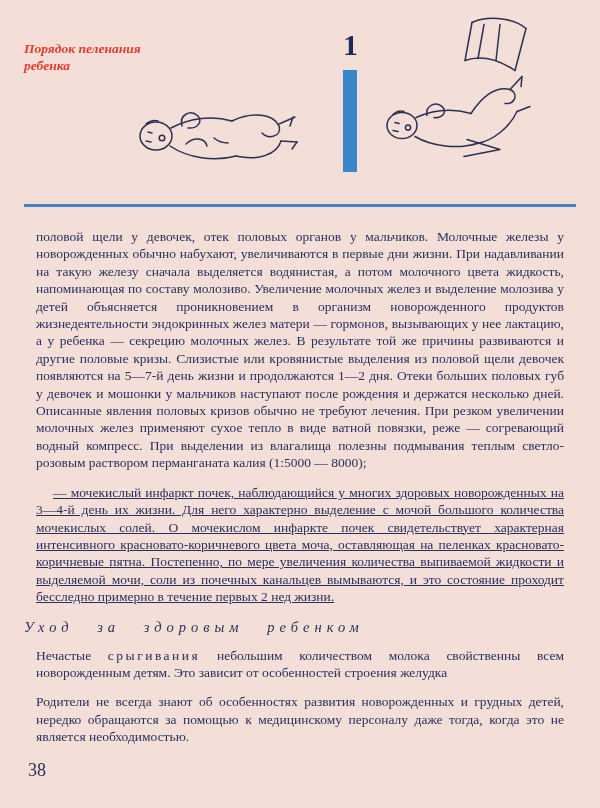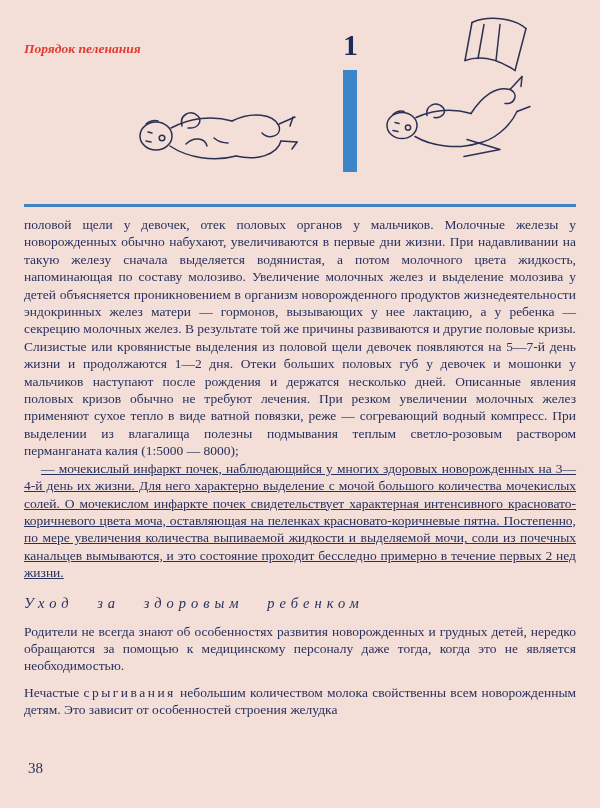--- a/index.html
+++ b/index.html
@@ -42,51 +42,52 @@
     left: 24px; top: 204px;
     width: 552px; height: 3px;
     background: #3f83c2;
   }
   .text-col {
     position: absolute;
     left: 24px; top: 216px;
     width: 552px;
   }
   .body-p {
-    margin: 0;
+    margin: 12px;
     text-align: justify;
     font-size: 13.5px;
     line-height: 17.4px;
   }
   .indent { text-indent: 17px; text-decoration: underline; }
   .section-heading {
     margin: 13px 0 11px 0;
     font-size: 14.5px;
     font-weight: normal;
     letter-spacing: 5px;
     word-spacing: 15px;
     color: #28315e;
     font-style: italic;
   }
   .p4 { margin-top: 9px; }
   .spaced { letter-spacing: 2.5px; }
   .page-number {
     position: absolute;
     left: 28px; top: 760px;
-    font-size: 15px;
+    font-size: 18px;
     color: #28315e;
   }
 </style>
 </head>
 <body>
 
 <div class="page">
 
   <div class="fig-caption">
     <div>Порядок пеленания</div>
+    <div>ребенка</div>
   </div>
 
   <div class="fig-number">1</div>
   <div class="fig-bar"></div>
 
   <svg class="baby-left" viewBox="0 0 210 100" xmlns="http://www.w3.org/2000/svg">
     <g fill="none" stroke="#2b3154" stroke-width="1.5" stroke-linecap="round" stroke-linejoin="round">
       <ellipse cx="30" cy="54" rx="16" ry="14"></ellipse>
       <path d="M20 42 q6 -5 12 -3"></path>
       <circle cx="36" cy="56" r="2.8"></circle>
@@ -130,19 +131,19 @@
       <path d="M95 127 L128 137 L92 144"></path>
     </g>
   </svg>
 
   <div class="rule"></div>
 
   <div class="text-col">
     <p class="body-p">половой щели у девочек, отек половых органов у мальчиков. Молочные железы у новорожденных обычно набухают, увеличиваются в первые дни жизни. При надавливании на такую железу сначала выделяется водянистая, а потом молочного цвета жидкость, напоминающая по составу молозиво. Увеличение молочных желез и выделение молозива у детей объясняется проникновением в организм новорожденного продуктов жизнедеятельности эндокринных желез матери — гормонов, вызывающих у нее лактацию, а у ребенка — секрецию молочных желез. В результате той же причины развиваются и другие половые кризы. Слизистые или кровянистые выделения из половой щели девочек появляются на 5—7-й день жизни и продолжаются 1—2 дня. Отеки больших половых губ у девочек и мошонки у мальчиков наступают после рождения и держатся несколько дней. Описанные явления половых кризов обычно не требуют лечения. При резком увеличении молочных желез применяют сухое тепло в виде ватной повязки, реже — согревающий водный компресс. При выделении из влагалища полезны подмывания теплым светло-розовым раствором перманганата калия (1:5000 — 8000);</p>
     <p class="body-p indent">— мочекислый инфаркт почек, наблюдающийся у многих здоровых новорожденных на 3—4-й день их жизни. Для него характерно выделение с мочой большого количества мочекислых солей. О мочекислом инфаркте почек свидетельствует характерная интенсивного красновато-коричневого цвета моча, оставляющая на пеленках красновато-коричневые пятна. Постепенно, по мере увеличения количества выпиваемой жидкости и выделяемой мочи, соли из почечных канальцев вымываются, и это состояние проходит бесследно примерно в течение первых 2 нед жизни.</p>
     <h2 class="section-heading">Уход за здоровым ребенком</h2>
+    <p class="body-p p4"><span>Нечастые</span> <span class="spaced">срыгивания</span> <span>небольшим количеством молока свойственны всем новорожденным детям. Это зависит от особенностей строения желудка</span></p>
     <p class="body-p">Родители не всегда знают об особенностях развития новорожденных и грудных детей, нередко обращаются за помощью к медицинскому персоналу даже тогда, когда это не является необходимостью.</p>
-    <p class="body-p p4"><span>Нечастые</span> <span class="spaced">срыгивания</span> <span>небольшим количеством молока свойственны всем новорожденным детям. Это зависит от особенностей строения желудка</span></p>
   </div>
 
   <div class="page-number">38</div>
 
 </div>
 
 </body></html>

